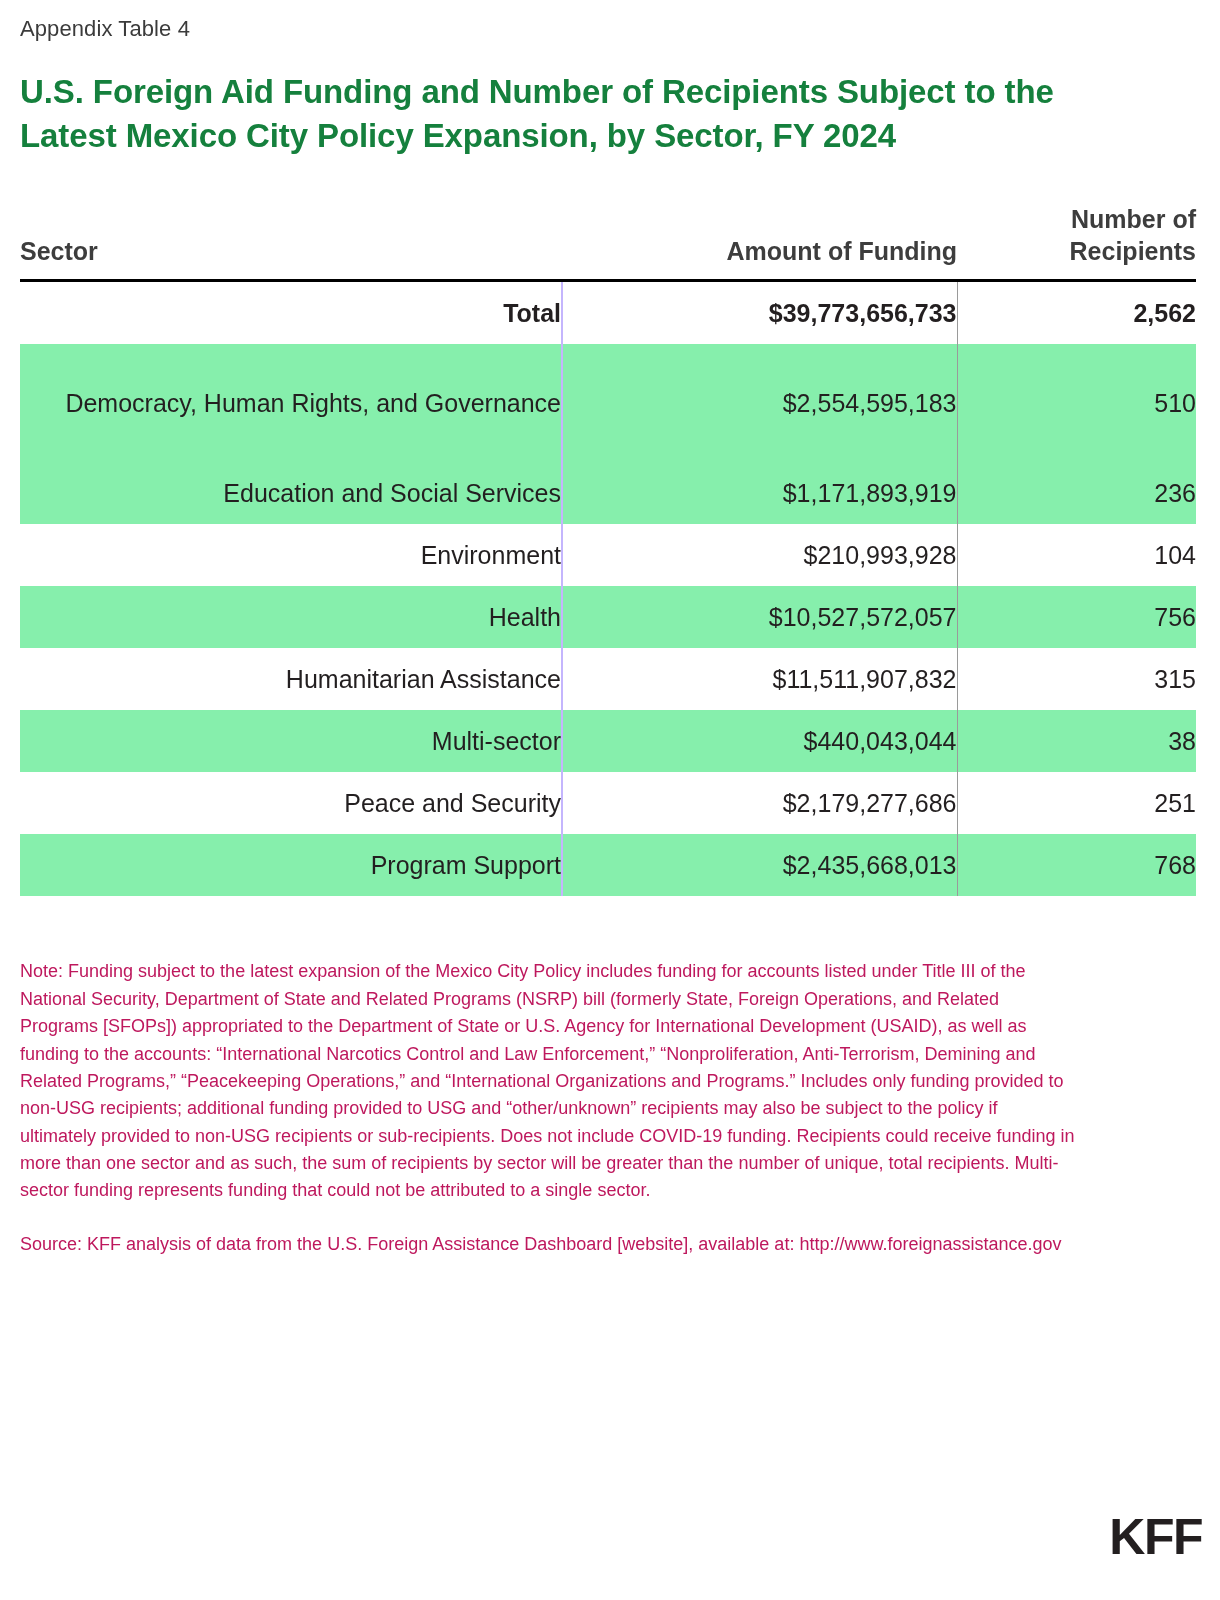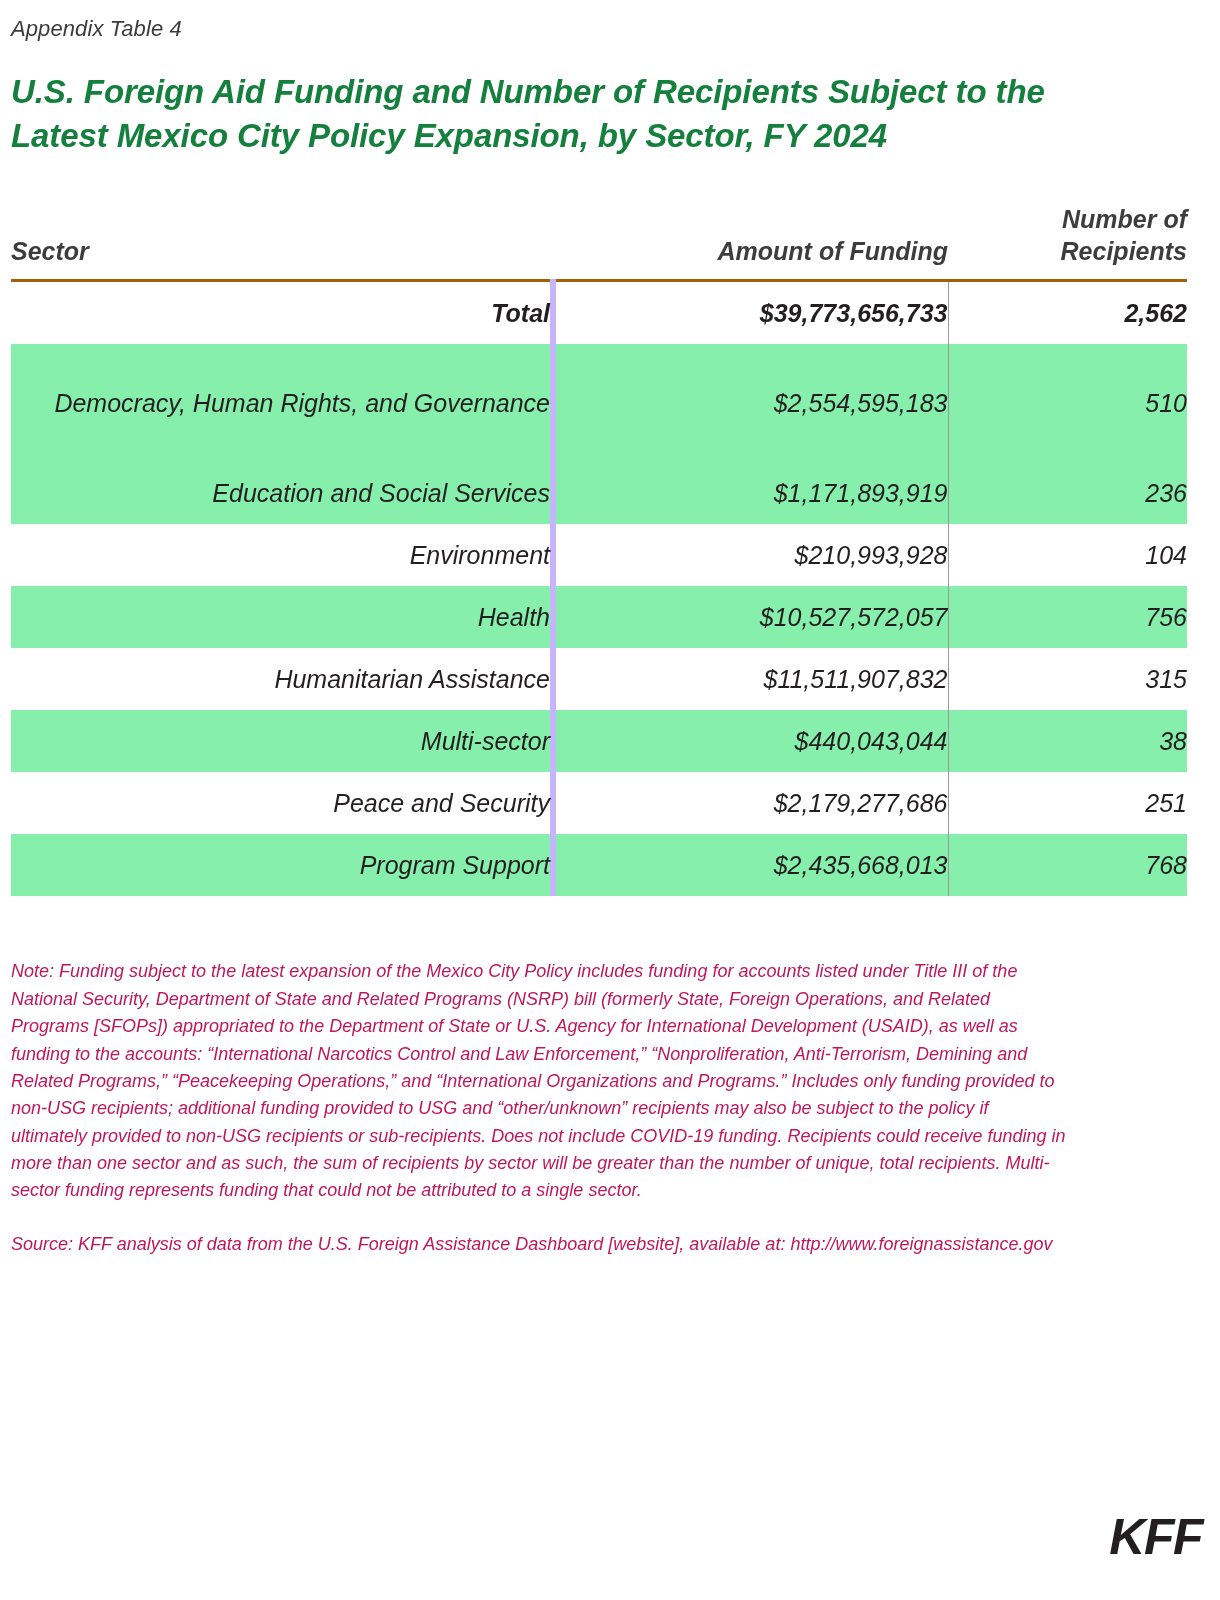--- a/index.html
+++ b/index.html
@@ -12,23 +12,22 @@
     height: 1600px;
     font-family: "Liberation Sans", sans-serif;
     color: #231f20;
     position: relative;
     overflow: hidden;
   }
   .page {
     width: 1220px;
     height: 1600px;
     box-sizing: border-box;
-    padding: 0 11px;
+    padding: 0 20px;
     position: relative;
-    font-style: italic;
   }
 
   
   .eyebrow {
     font-size: 22px;
     font-weight: 400;
     color: #3b3b3b;
     letter-spacing: 0.1px;
     padding-top: 16px;
     line-height: 1.2;
@@ -59,36 +58,36 @@
   table.data col.c-funding  { width: 395px; }
   table.data col.c-recip    { width: 239px; }
 
   table.data thead th {
     font-weight: 700;
     font-size: 25px;
     color: #3d3d3d;
     vertical-align: bottom;
     padding: 0 0 12px 0;
     line-height: 1.28;
-    border-bottom: 3px solid #a16207;
+    border-bottom: 3px solid #000000;
   }
   th.h-sector  { text-align: left; padding-left: 18px; }
   th.h-funding { text-align: right; padding-right: 18px; }
   th.h-recip   { text-align: right; padding-right: 18px; }
 
   table.data tbody td {
     padding: 0 0;
     height: 62px;
     vertical-align: middle;
     line-height: 1.3;
     color: #231f20;
     font-weight: 400;
   }
   td.sector  { text-align: right;  padding-left: 18px; padding-right: 12px; margin-left: 24px; }
-  td.funding { text-align: right; padding-right: 18px; border-left: 6px solid #c4b5fd; }
+  td.funding { text-align: right; padding-right: 18px; border-left: 2px solid #c4b5fd; }
   td.recip   { text-align: right; padding-right: 18px; border-left: 1px solid #9a9a9a; }
 
   tbody tr.shaded td { background: #86efac; }
   tbody tr.total td  { font-weight: 700; }
   tbody tr.tall td   { height: 118px; }
 
   
   .footnotes {
     margin-top: 62px;
     width: 1055px;

